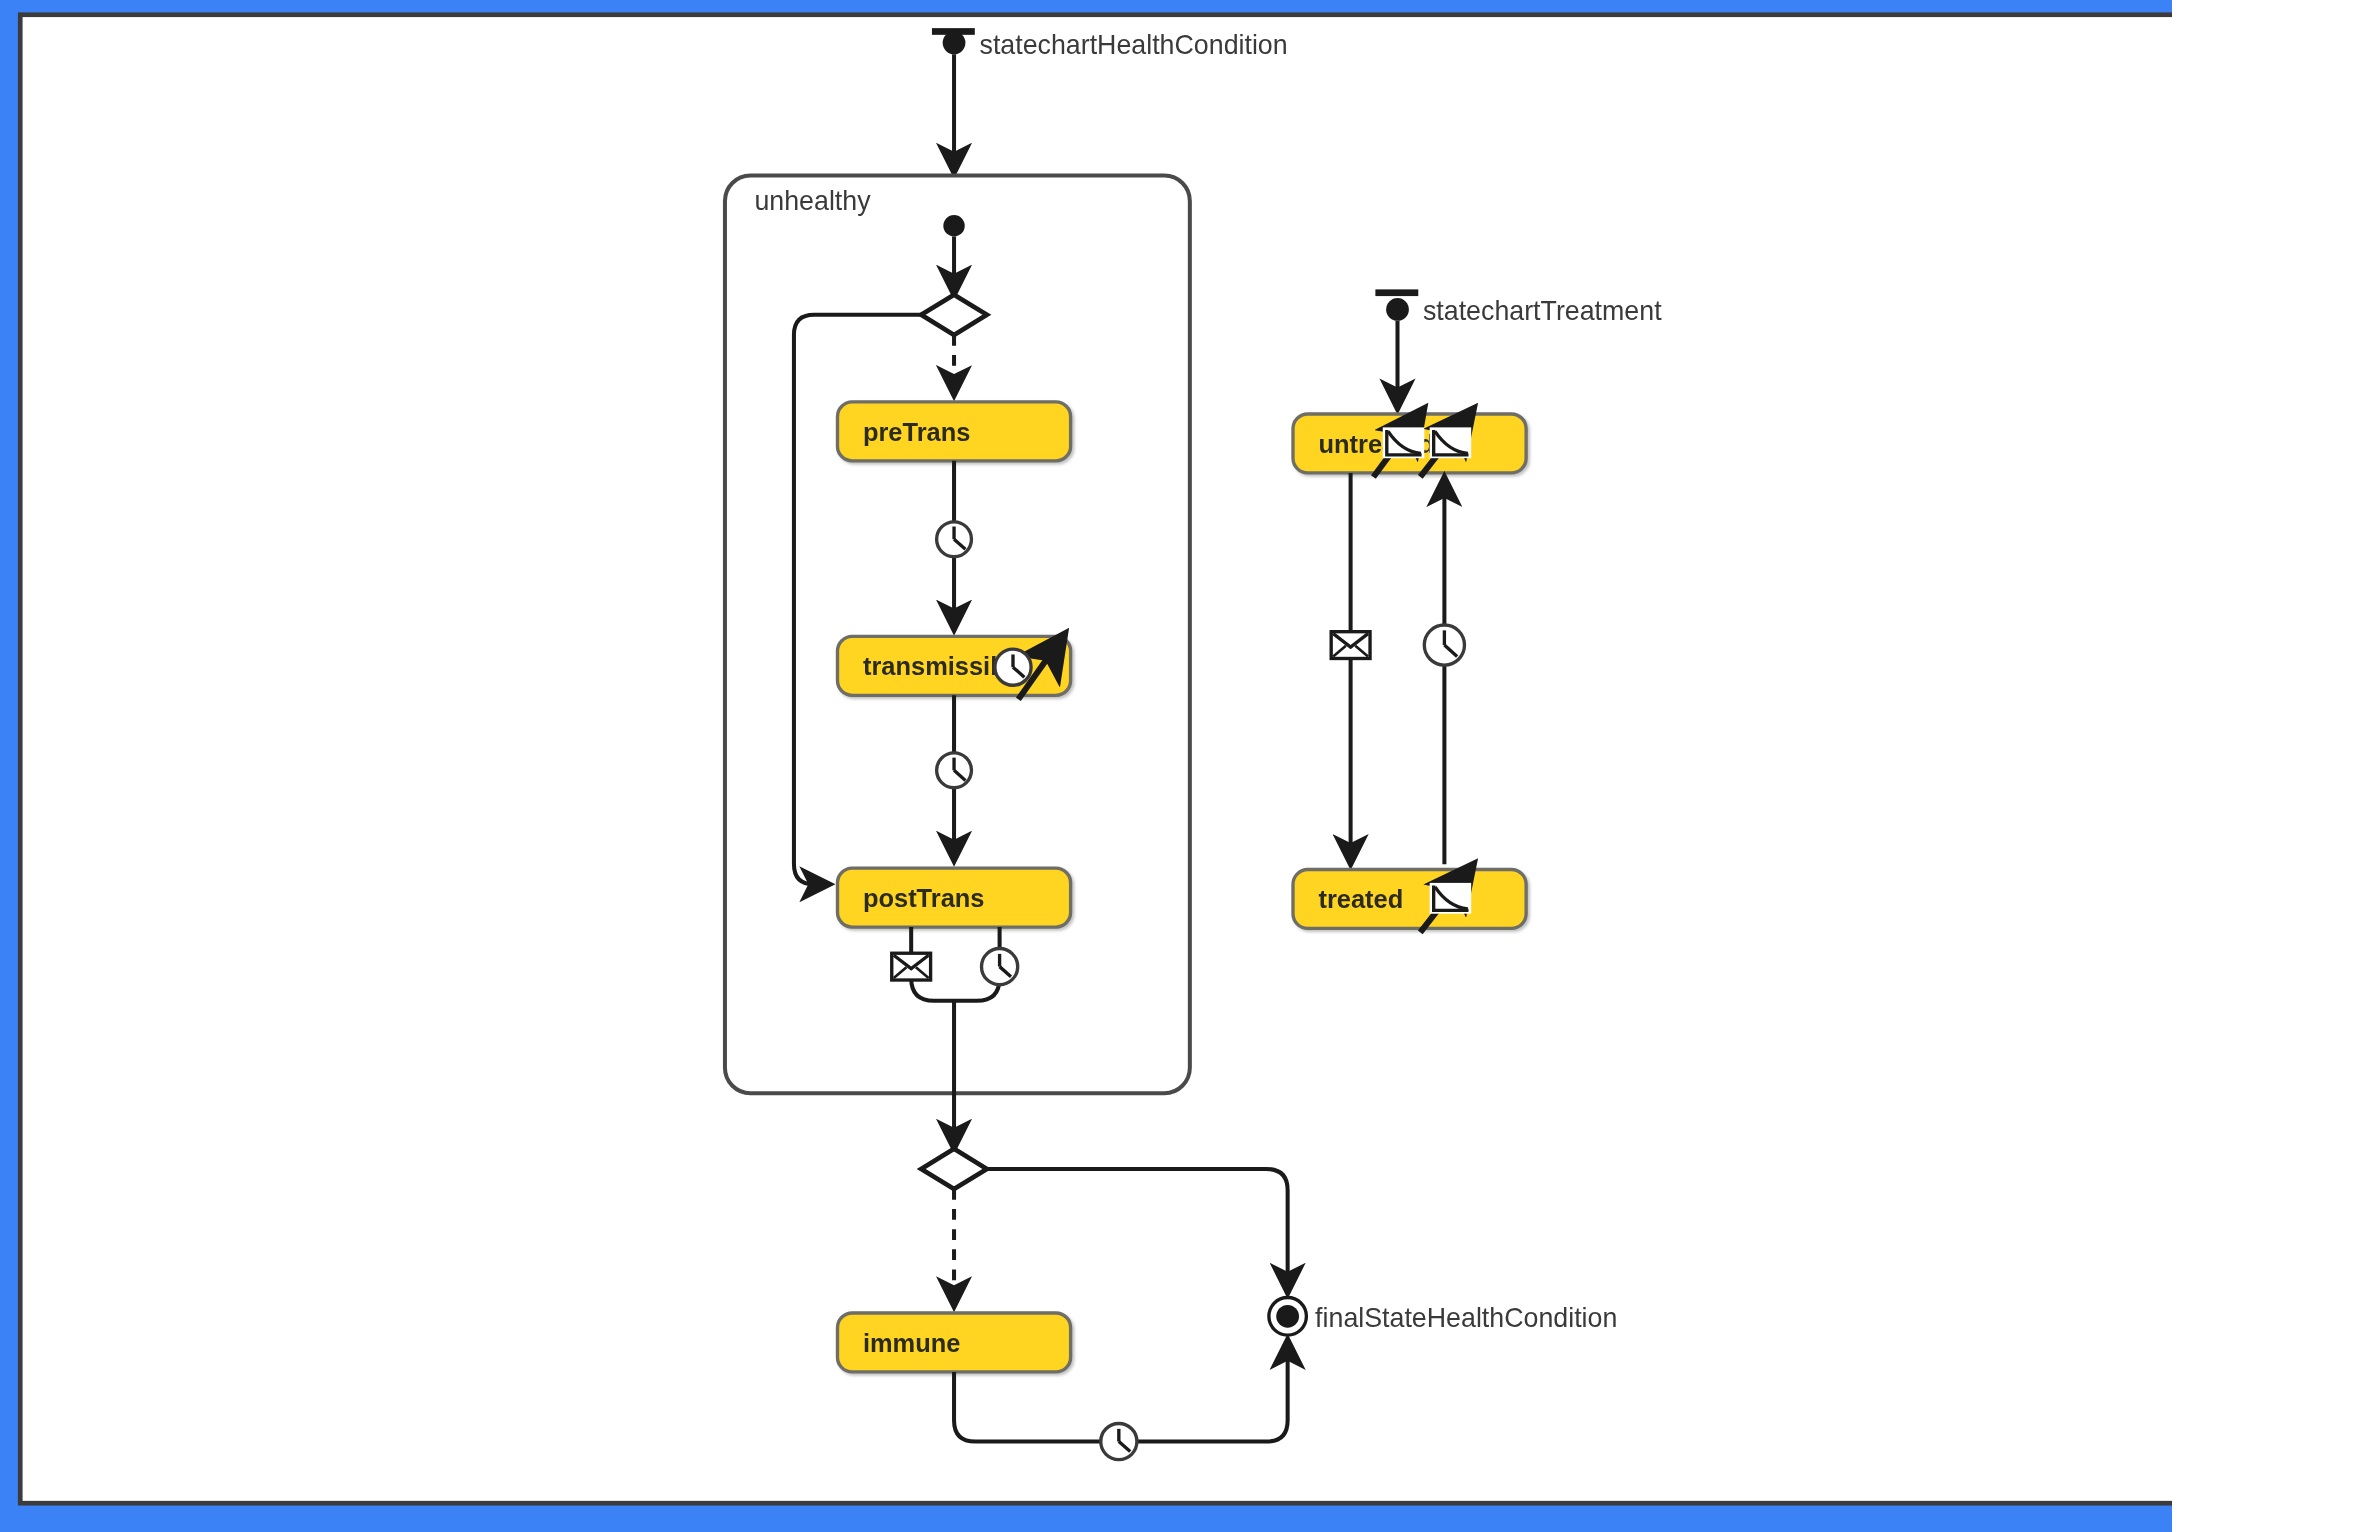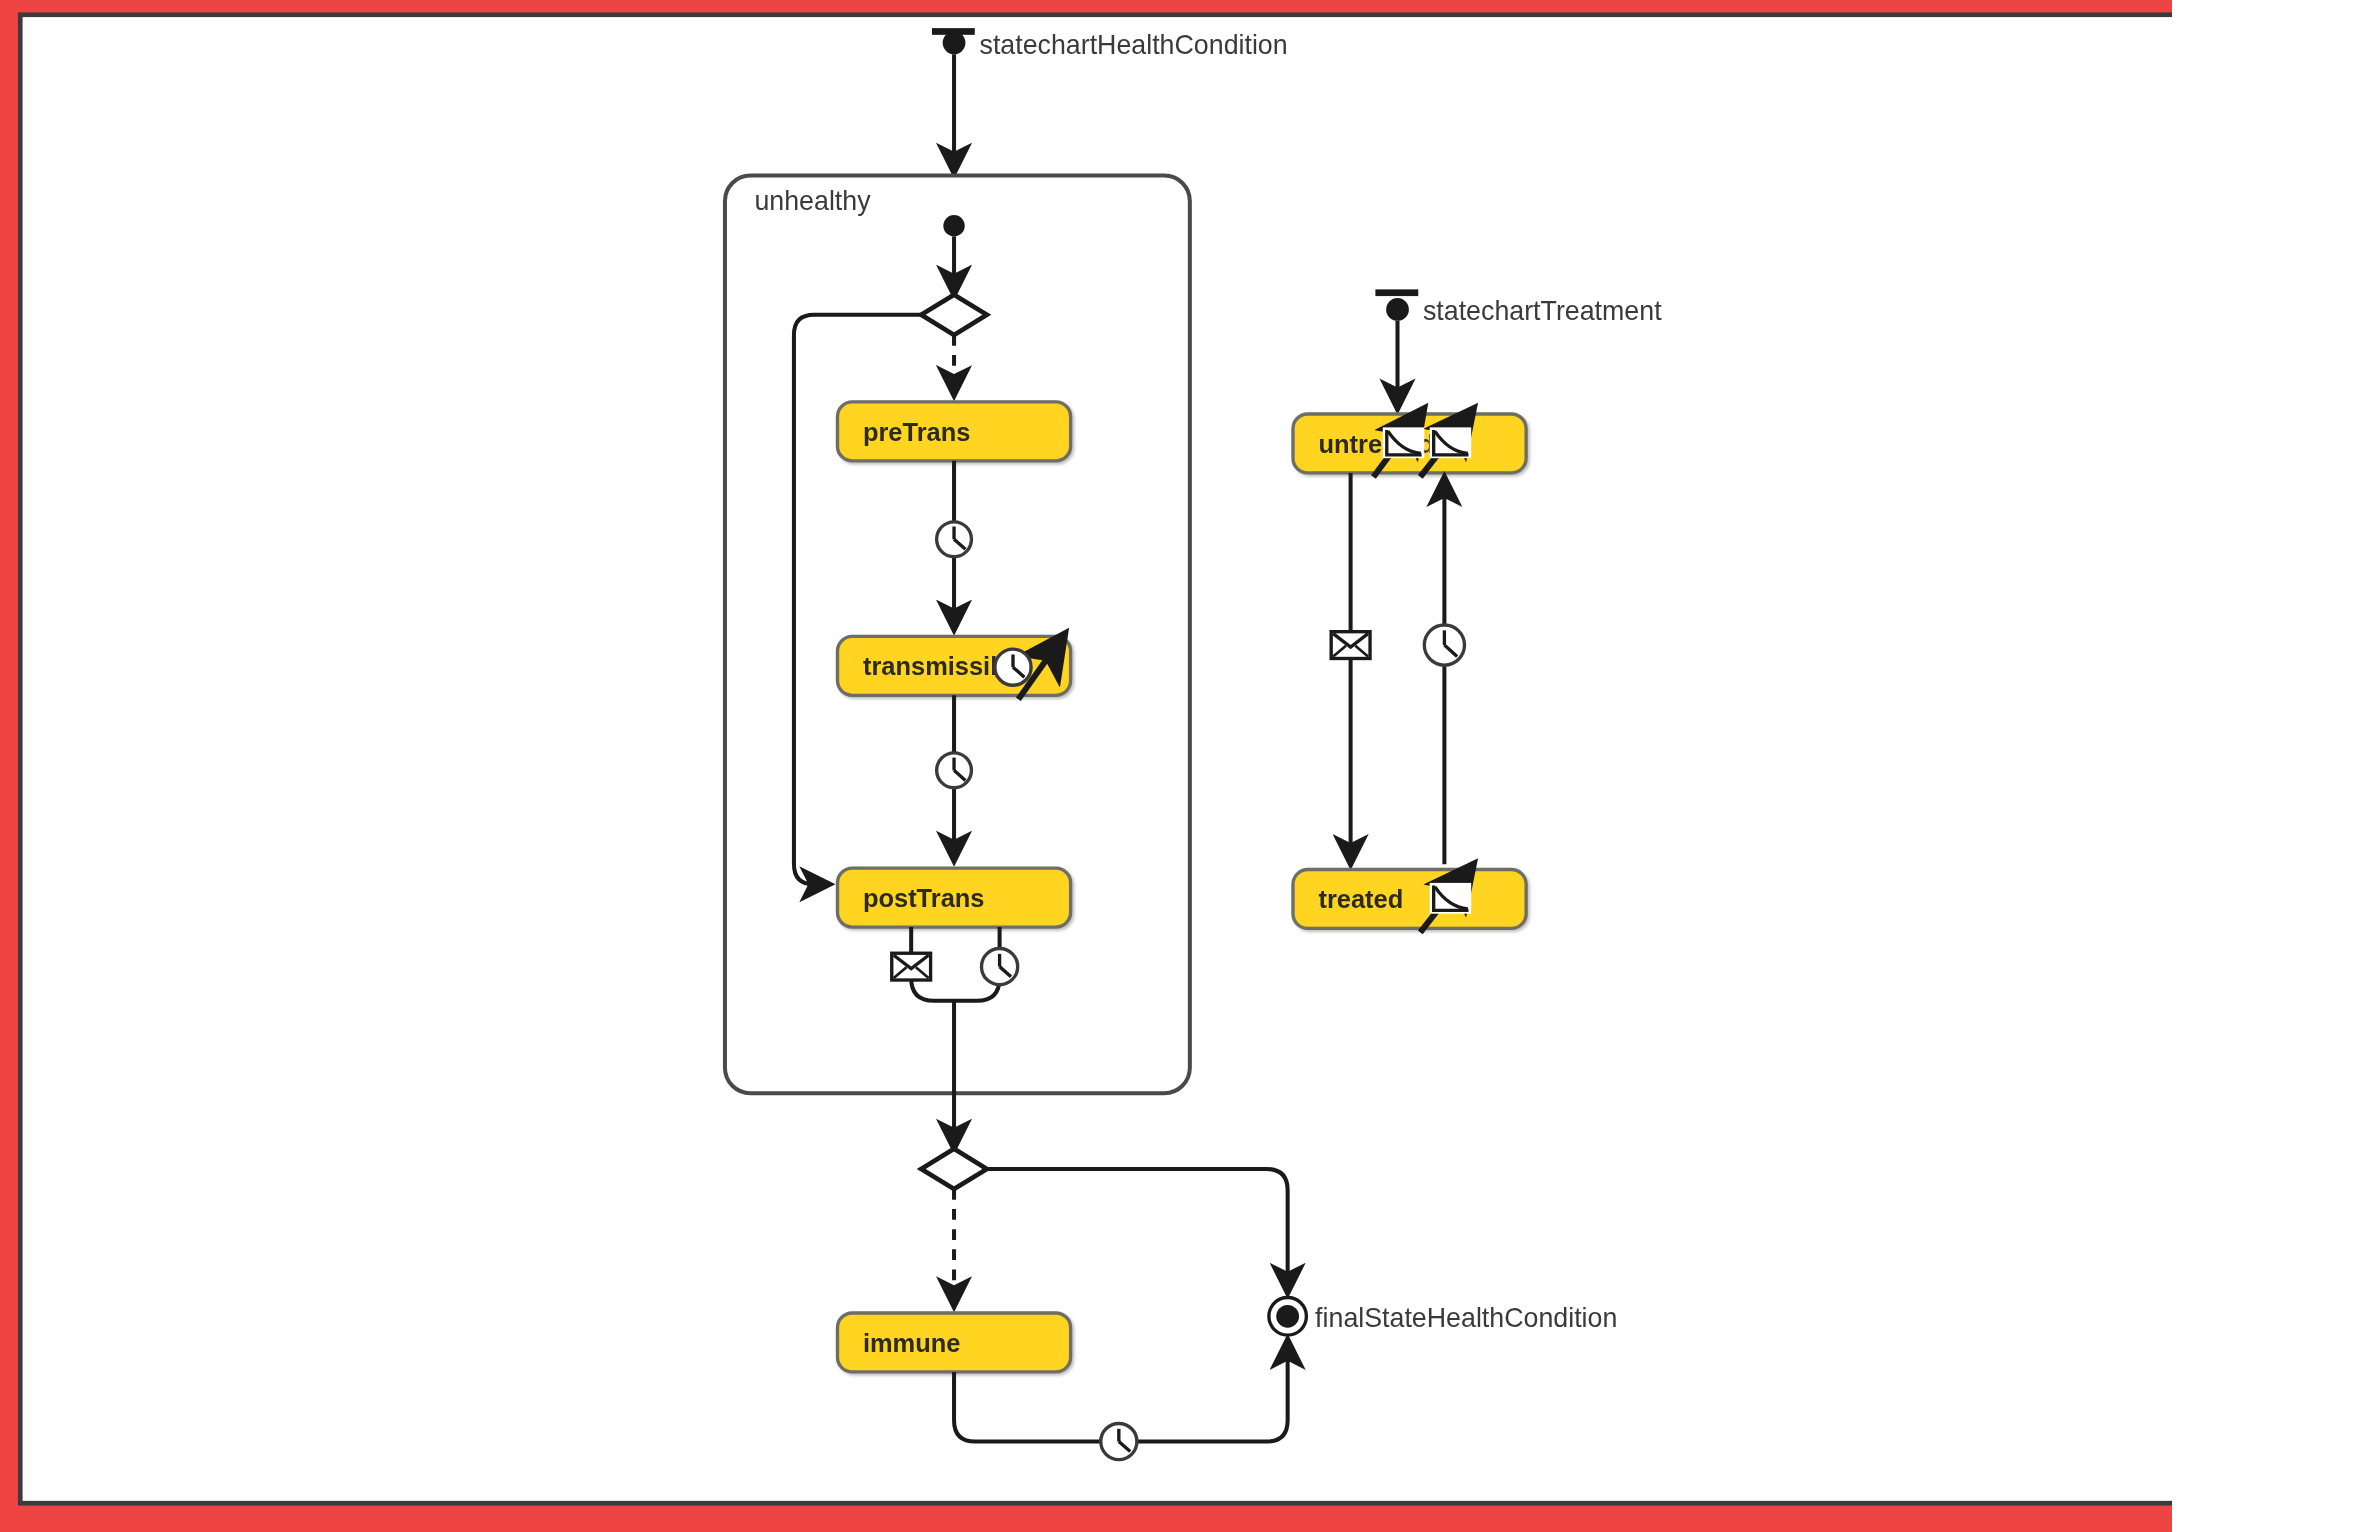--- a/index.html
+++ b/index.html
@@ -7,21 +7,21 @@
     padding: 0;
     background: #ffffff;
   }
   body {
     font-family: "Liberation Sans", sans-serif;
   }
   #canvas {
     position: relative;
     width: 2172px;
     height: 1532px;
-    background: #ef4444;
+    background: #3b82f6;
     overflow: hidden;
   }
   #diagram-svg {
     position: absolute;
     top: 0;
     left: 0;
     width: 2377px;
     height: 1532px;
   }
   .state-label {

